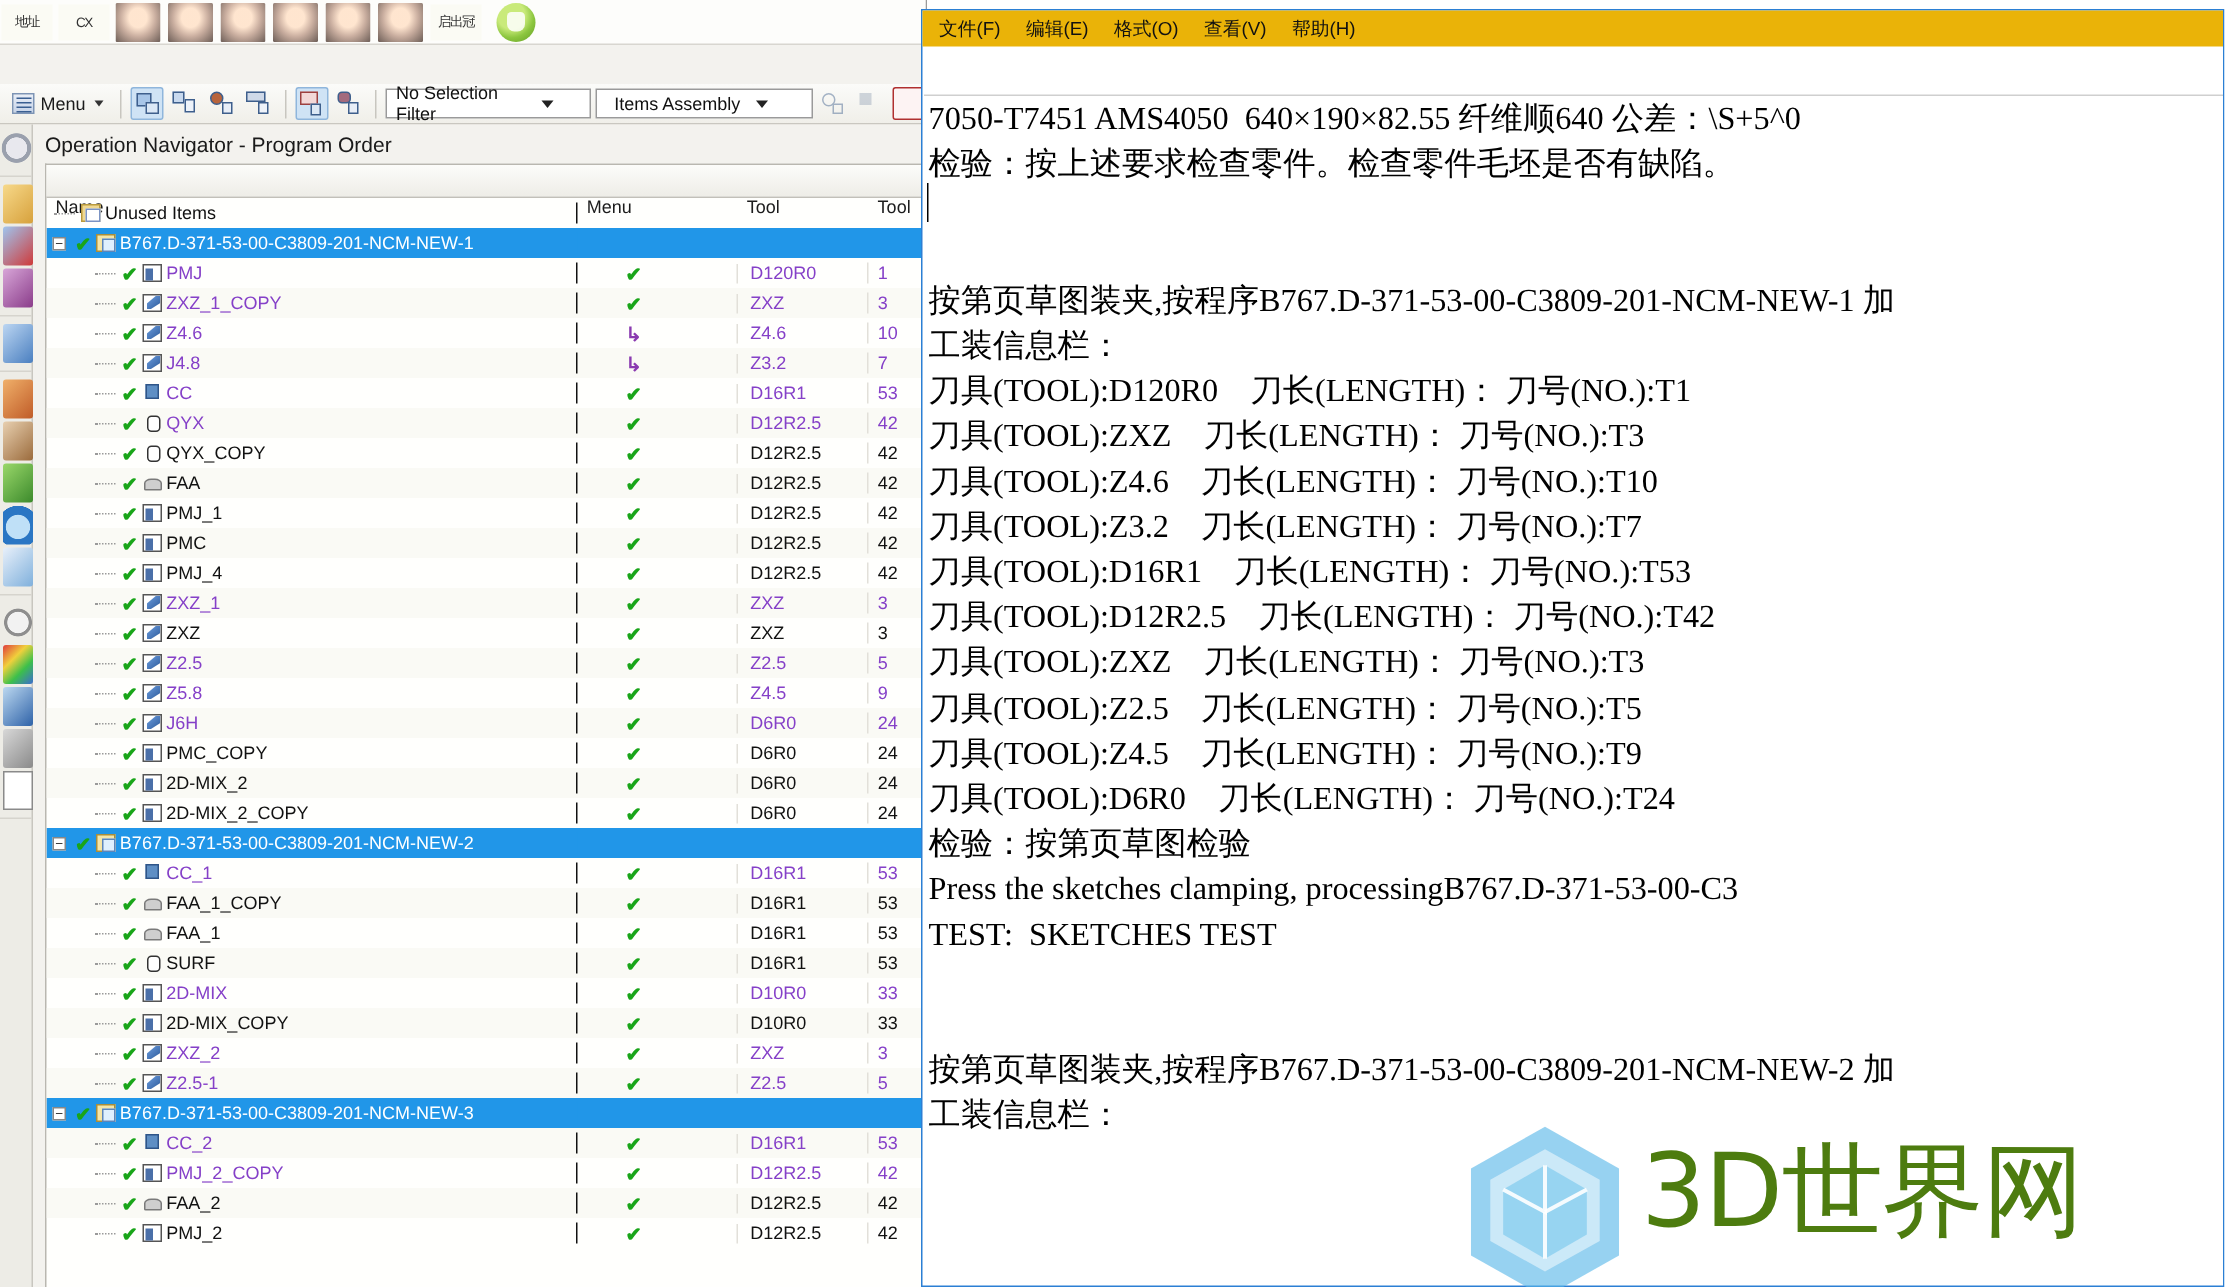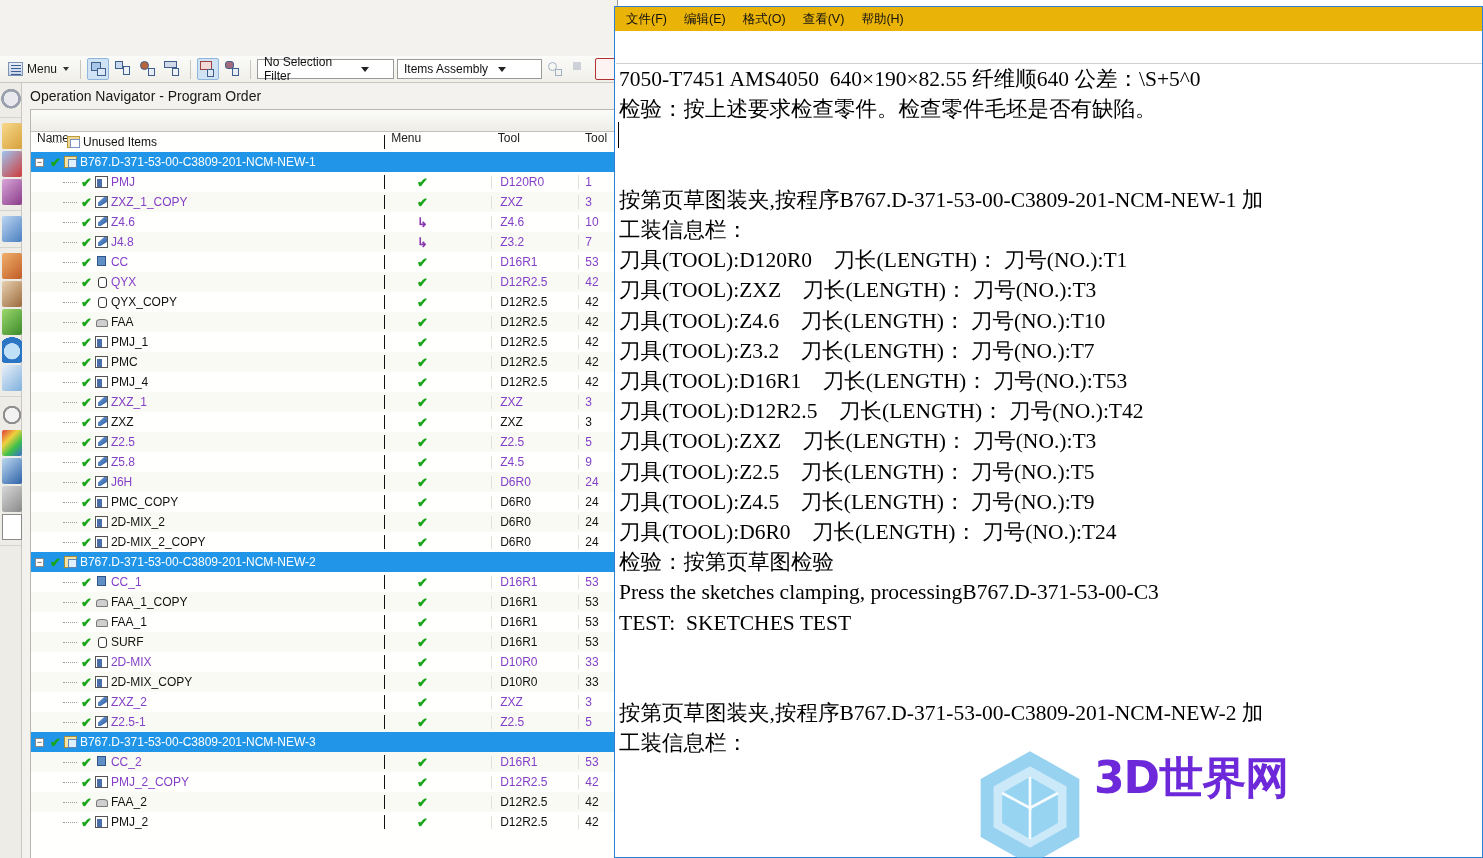--- a/index.html
+++ b/index.html
@@ -50,21 +50,21 @@
   .menu-ico::before{content:"";position:absolute;left:2px;top:2px;width:10px;height:1px;
         background:#3a5f92;box-shadow:0 3px 0 #3a5f92,0 6px 0 #3a5f92,0 9px 0 #3a5f92;}
   .caret { width:0;height:0;border-left:3px solid transparent;border-right:3px solid transparent;
            border-top:4px solid #333; margin-left:2px; }
   .tb-sep { width:1px; height:19px; background:#c8c6bf; margin:0 3px; }
   .tb-ico { width:22px; height:22px; position:relative; border-radius:2px; }
   .tb-ico.sel { background:#cfe3f5; border:1px solid #8fb6dc; }
   .sq { position:absolute; border:1px solid #3e5f8c; }
   .dd { display:flex; align-items:center; height:20px; border:1px solid #9a9a9a;
         background:#fff; font-size:12px; color:#111; padding:0 18px 0 6px;
-        justify-content:flex-start; }
+        justify-content:center; }
   .dd .ar { width:0;height:0;border-left:4px solid transparent;border-right:4px solid transparent;
             border-top:5px solid #222; margin:0 6px 0 10px; }
   .tb-ico.dim { opacity:.45; }
   .tb-ico.redbox { border:1px solid #b03030; background:#fdf3f3; }
 
   
   .rail { position:absolute; left:0; top:83px; width:22px; height:775px;
           background:#edecE6; border-right:1px solid #c8c6bf; }
   .rail-grp { border-bottom:1px solid #d6d4cd; padding:3px 0; }
   .rail-i { width:20px; height:26px; margin:1px 1px; position:relative; }
@@ -138,32 +138,44 @@
              background:#fff; border-top:1px solid #cfcfcf; overflow:hidden;
              padding-left:3px; }
   .np-body pre { font-family:"Liberation Serif", serif; font-size:21.5px;
                  line-height:30.2px; color:#000; white-space:pre; letter-spacing:0px; }
   .caret-bar{ position:absolute; left:2px; top:58px; width:1px; height:26px; background:#000; }
 
   
   .wm { position:absolute; right:6px; bottom:2px; width:500px; height:110px;
         pointer-events:none; }
   .wm-hex { position:absolute; left:0px; top:4px; width:108px; height:118px; }
-  .wm-txt { position:absolute; left:118px; top:4px; font-size:44px; font-weight:bold;
-            color:#6d28d9; font-family:"DejaVu Sans", sans-serif; letter-spacing:-1px;}
+  .wm-txt { position:absolute; left:118px; top:4px; font-size:68px; font-weight:normal;
+            color:#4d7c0f; font-family:"DejaVu Sans", sans-serif; letter-spacing:-1px;}
   .wm-url { position:absolute; left:128px; top:62px; font-size:26px; font-weight:bold;
             color:#2e9fe0; font-family:"DejaVu Sans", sans-serif; letter-spacing:1px;}
 </style>
 </head>
 <body>
 
 <div id="root">
 
   <div id="nx-app">
 
+    <div class="fav-bar">
+      <div class="fav-txt">地址</div>
+      <div class="fav-txt">CX</div>
+      <div class="fav-thumb"></div>
+      <div class="fav-thumb"></div>
+      <div class="fav-thumb"></div>
+      <div class="fav-thumb"></div>
+      <div class="fav-thumb"></div>
+      <div class="fav-thumb"></div>
+      <div class="fav-txt">启出冠</div>
+      <div class="fav-green"></div>
+    </div>
 
 
     <div class="toolbar">
       <div class="menu-btn">
         <span class="menu-ico"></span>
         <span>Menu</span>
         <span class="caret"></span>
       </div>
       <div class="tb-sep"></div>
 
@@ -249,21 +261,21 @@
 
       <div class="grid-wrap">
         <div class="hdr">
           <div class="c-name">Name</div>
           <div class="c-path">Menu</div>
           <div class="c-tool">Tool</div>
           <div class="c-tool2">Tool</div>
         </div>
         <div class="rows" id="tree-rows">
             <div class="row">
-              <div class="cell-name" style="padding-left: 18px;">
+              <div class="cell-name" style="padding-left: 5px;">
                 <span class="dots"></span>
                 <span class="ico-folder"></span>
                 <span class="plain">Unused Items</span>
               </div>
               <div class="cell-path"></div>
               <div class="cell-tool plain"></div>
               <div class="cell-n plain"></div>
             </div>
             <div class="row group">
               <div class="cell-name" style="padding-left: 4px;">

